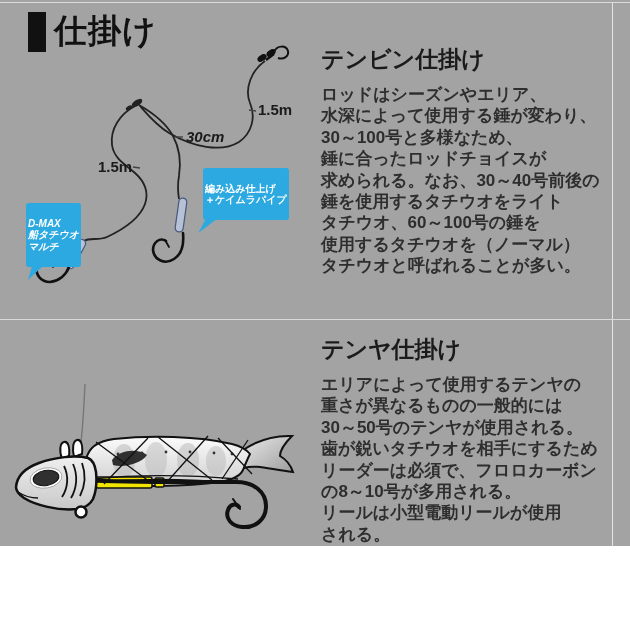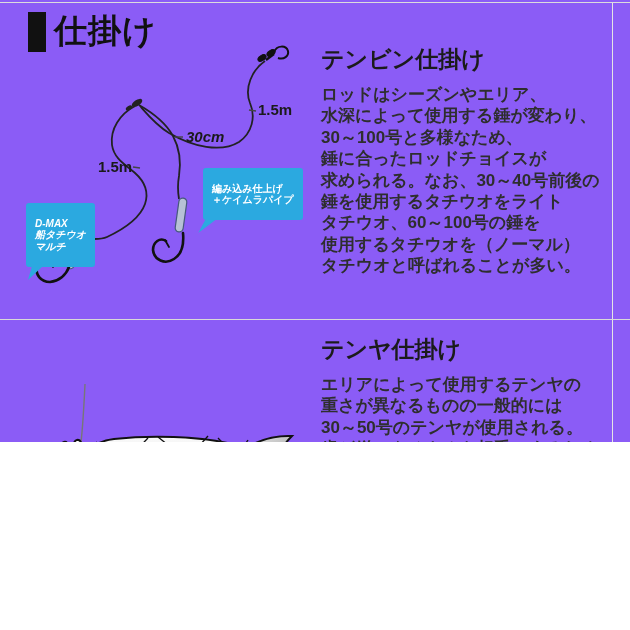--- a/index.html
+++ b/index.html
@@ -1,18 +1,18 @@
 <!DOCTYPE html>
 <html style="--callout-blue: #2BA9E0; --keimura-yellow: #F0E400;"><head>
 <meta charset="utf-8">
 <style>
   html,body { margin:0; padding:0; background:#ffffff; }
   #app {
-    position:relative; width:630px; height:442px; overflow:hidden;
-    background:#8b5cf6; font-family:"Liberation Sans","DejaVu Sans",sans-serif;
+    position:relative; width:630px; height:546px; overflow:hidden;
+    background:#a3a3a3; font-family:"Liberation Sans","DejaVu Sans",sans-serif;
     color:#2e2e2e;
   }
   .hairline-top    { position:absolute; left:0; right:0; top:2px;  height:1px; background:#dcdcdc; }
   .hairline-bottom { position:absolute; left:0; right:0; top:624px; height:1px; background:#cfcfcf; }
   .below-strip     { position:absolute; left:0; right:0; top:625px; bottom:0; background:#f7f7f7; }
   .hairline-right  { position:absolute; top:3px; height:621px; left:612px; width:1px; background:#e4e4e4; }
 
   .header { position:absolute; left:28px; top:9px; display:flex; align-items:flex-start; }
   .header-bar { width:18px; height:40px; background:#111; margin-right:8px; margin-top:3px; }
   .page-title { font-size:33px; font-weight:bold; color:#111; letter-spacing:1px; line-height:44px; white-space:nowrap; }
@@ -20,21 +20,21 @@
   .rig-svg  { position:absolute; left:0; top:0; width:320px; height:310px; }
   .fish-svg { position:absolute; left:0; top:380px; width:320px; height:210px; }
 
   .measure { position:absolute; font-size:15px; font-weight:bold; color:#1a1a1a; white-space:nowrap; }
   .measure.m-upper  { left:258px; top:101px; }
   .measure.m-branch { left:186px; top:128px;font-style:italic; }
   .measure.m-lower  { left:98px;  top:158px; }
 
   .callout {
     position:absolute; background:var(--callout-blue,#2BA9E0); color:#fff;
-    font-weight:bold; font-size:10px; line-height:11.5px; padding:3px 9px;
+    font-weight:bold; font-size:10px; line-height:11.5px; padding:3px 2px;
     border-radius:3px; white-space:pre-line; text-align:left;
   }
   .callout .tail {
     position:absolute; width:0; height:0;
     border-top:14px solid var(--callout-blue,#2BA9E0);
     border-right:11px solid transparent;
   }
   .callout.c-left  { left:26px; top:203px;font-style:italic; }
   .callout.c-left .tail  { left:4px; bottom:-13px; transform:skewX(-16deg); }
   .callout.c-right { left:203px; top:168px; }

